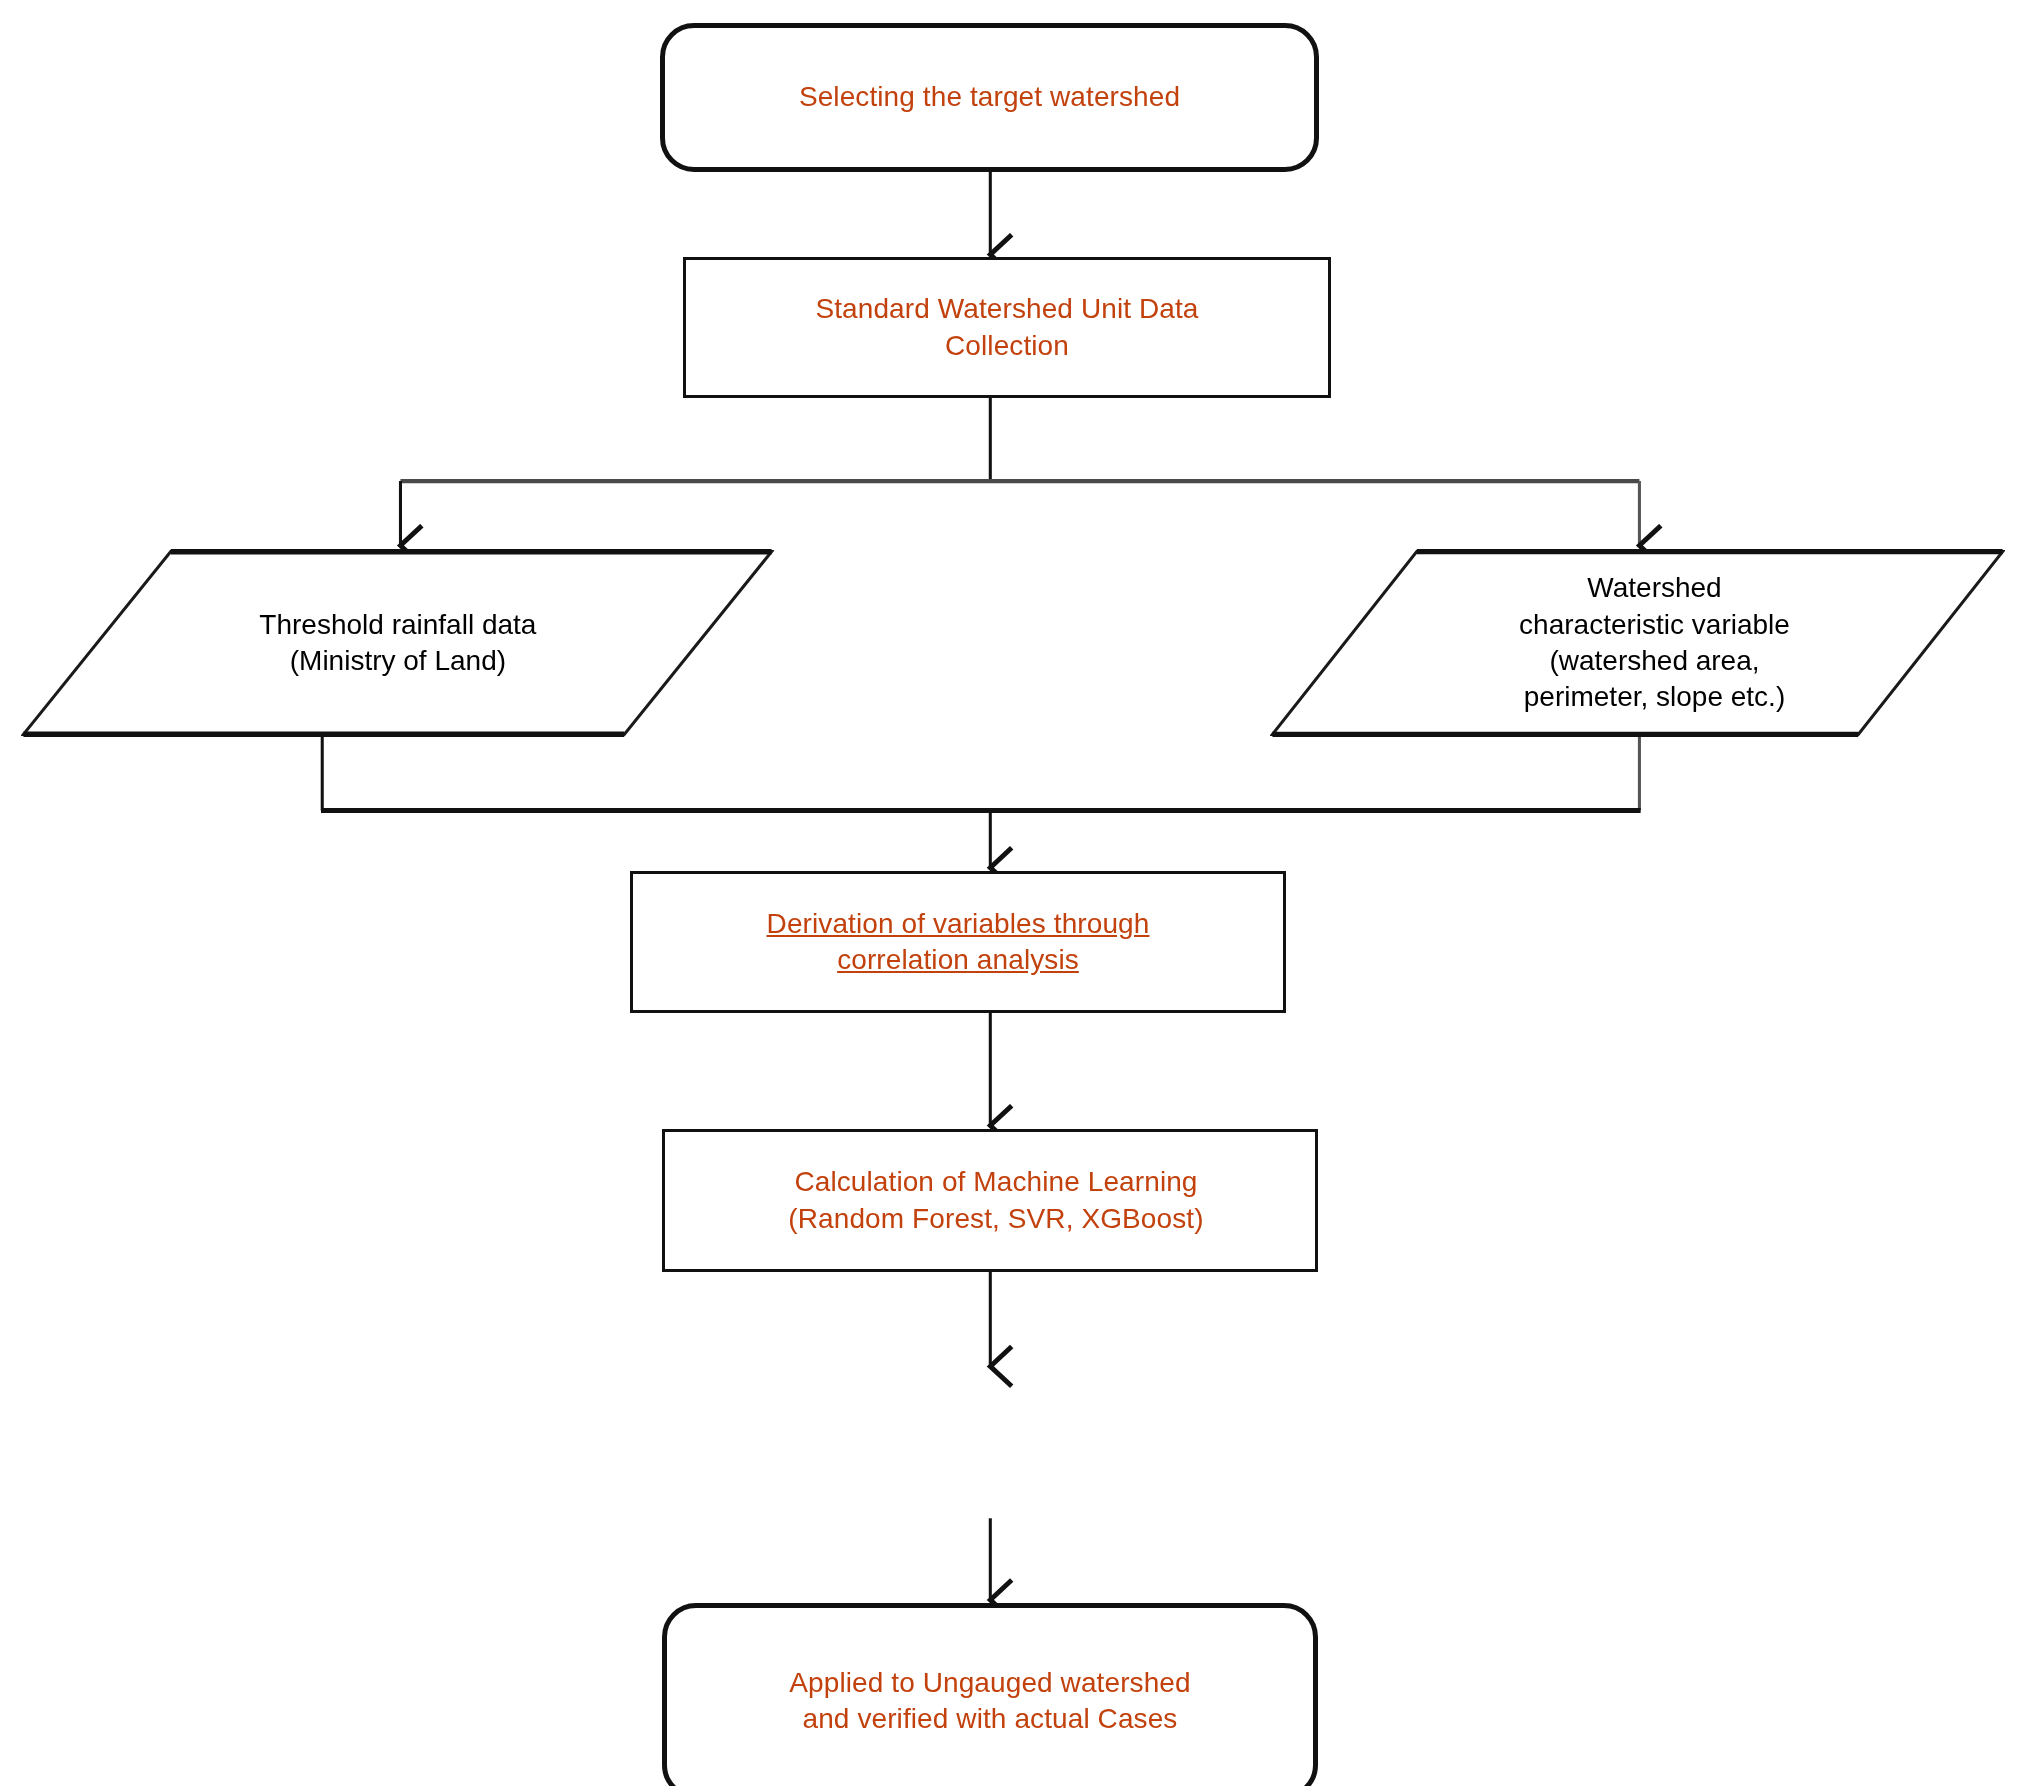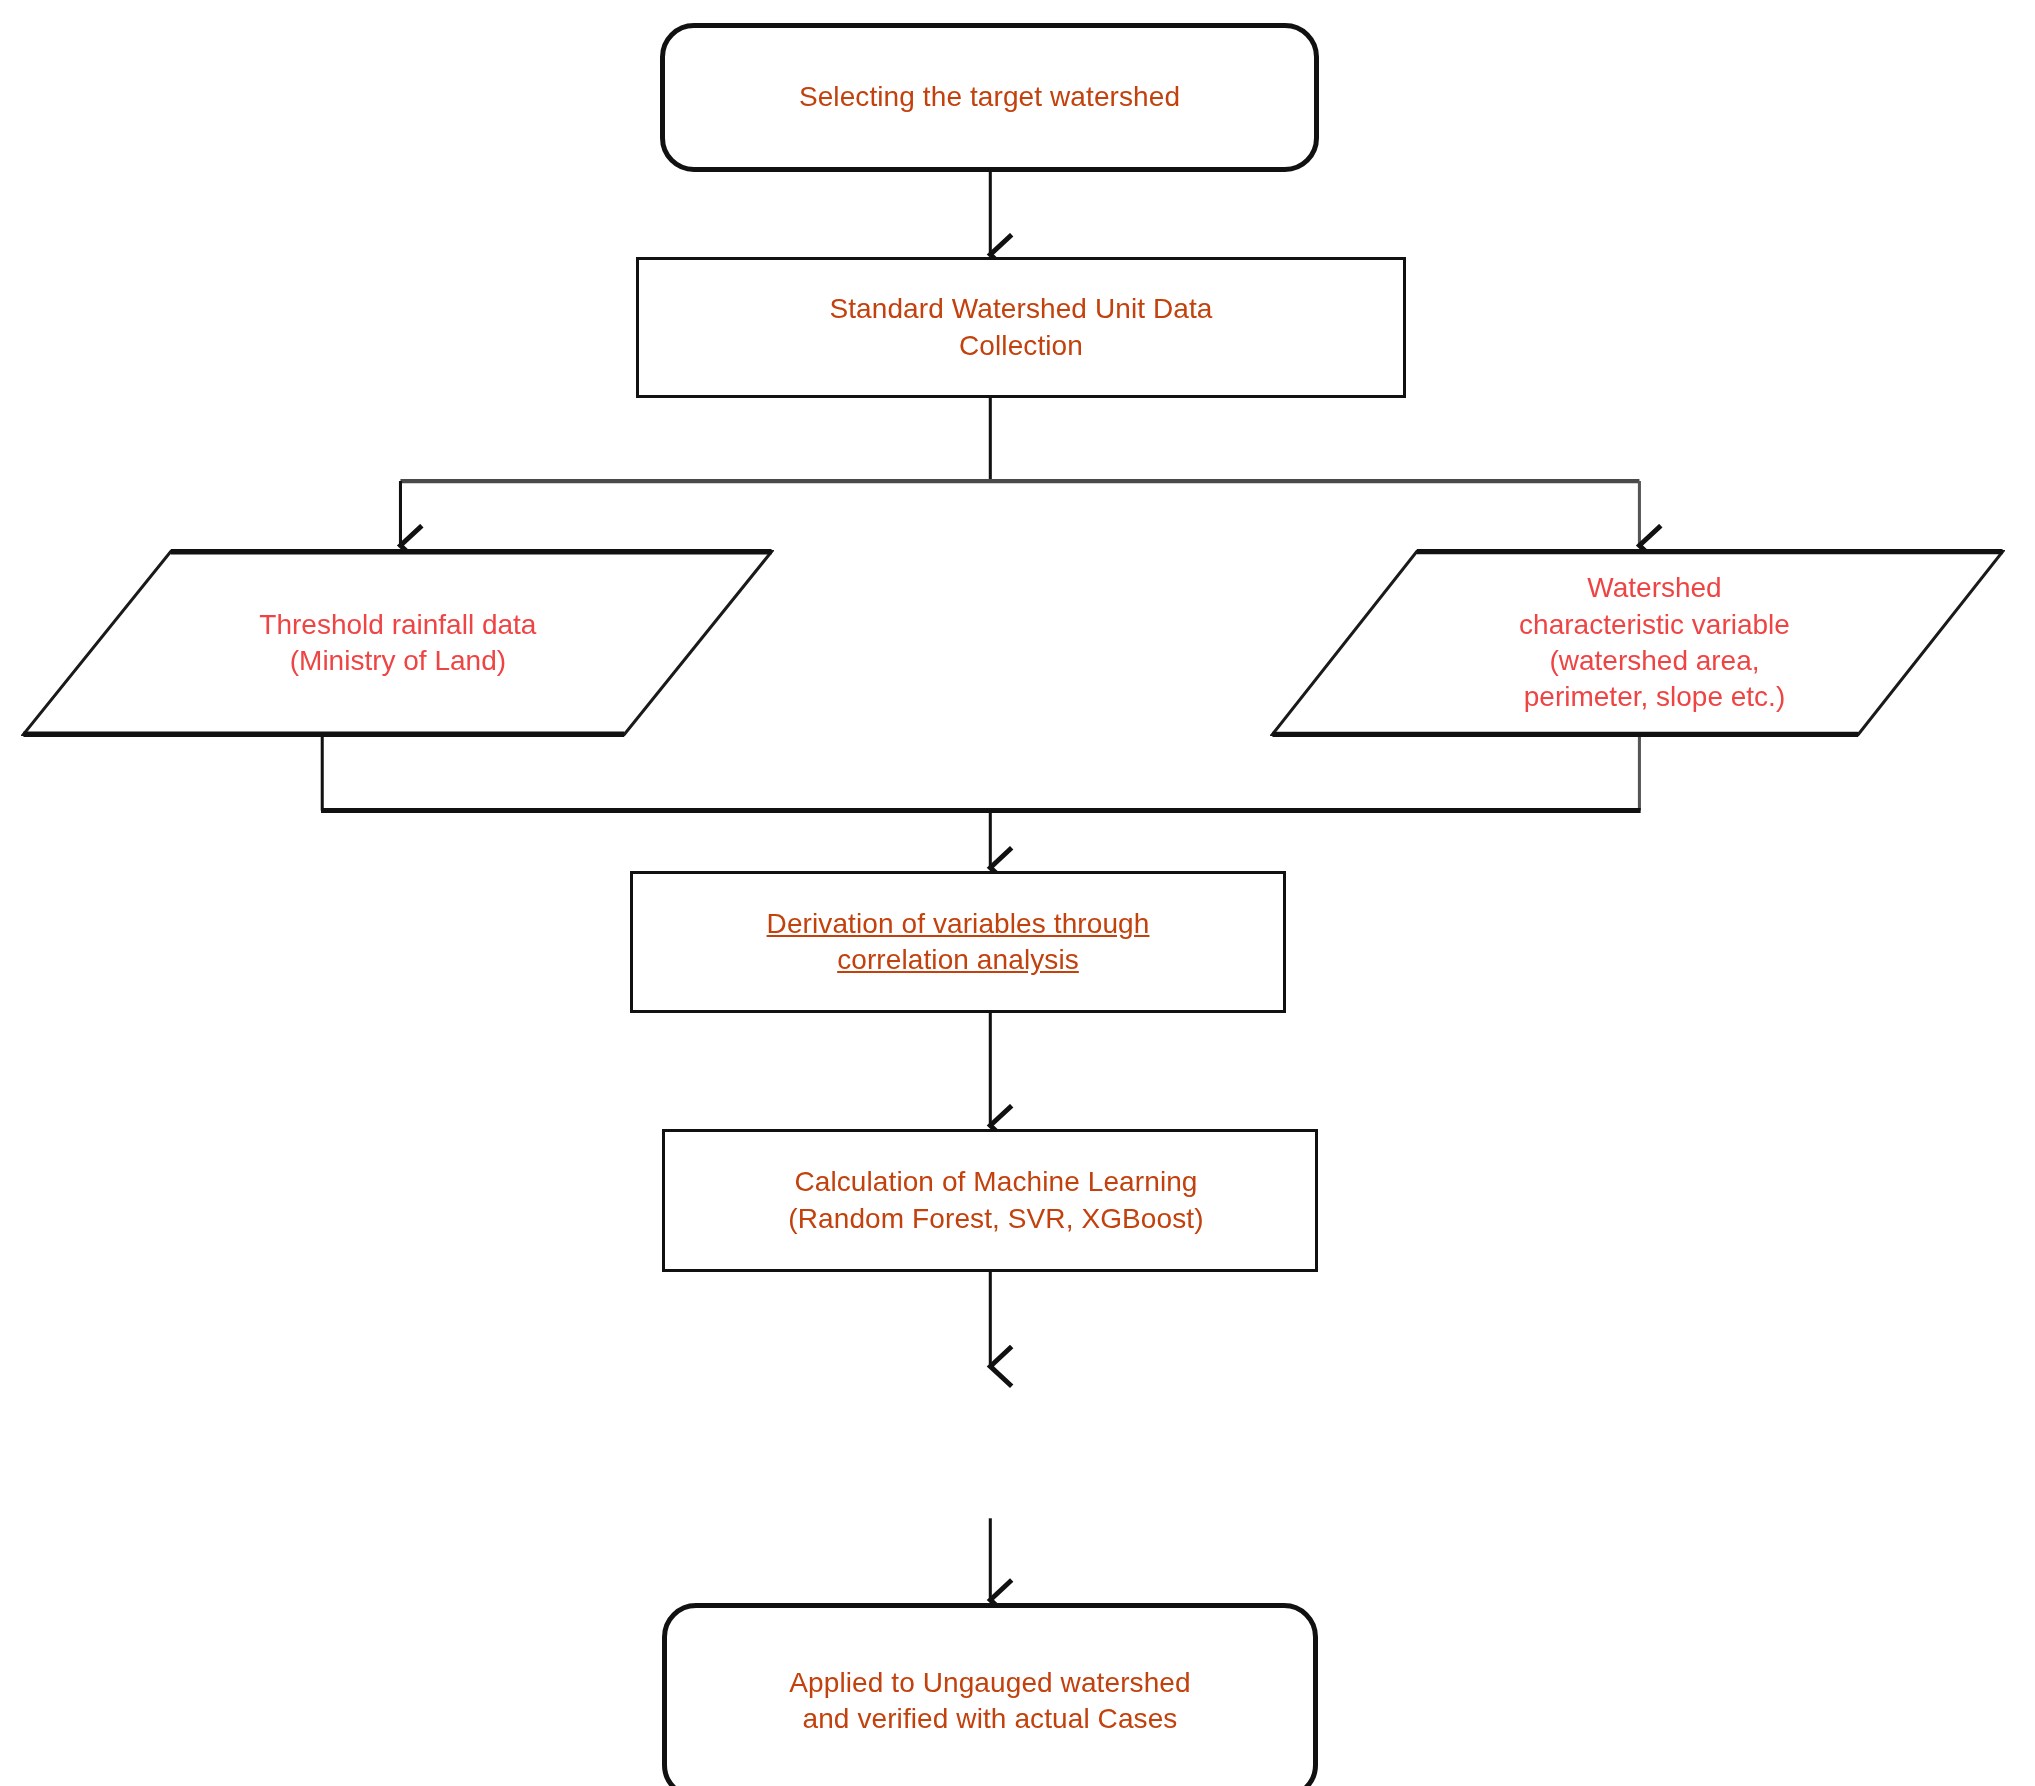--- a/index.html
+++ b/index.html
@@ -57,21 +57,21 @@
   }
   .para-svg {
     position: absolute;
     left: 0;
     top: 0;
   }
   .para-text {
     position: relative;
     z-index: 2;
     text-align: center;
-    color: #ef4444;
+    color: #000000;
     font-size: 28px;
     line-height: 1.30;
     white-space: pre-line;
   }
 </style>
 </head>
 <body>
 
 <div id="stage">
 
@@ -128,21 +128,21 @@
 
     <g>
       <line x1="1620" y1="2484" x2="1620" y2="2615" stroke="#111111" stroke-width="5" marker-end="url(#arrowhead)"></line>
     </g>
   </svg>
 
   <div class="node terminator" style="left:660px; top:23px; width:659px; height:149px;">
     <span class="label">Selecting the target watershed</span>
   </div>
 
-  <div class="node rect" style="left:636px; top:257px; width:770px; height:141px;">
+  <div class="node rect" style="left:683px; top:257px; width:648px; height:141px;">
     <span class="label">Standard Watershed Unit Data
 Collection</span>
   </div>
 
   <div class="para-wrap" style="left:21.4px; top:549px; width:753px; height:188px;">
     <svg class="para-svg" width="753" height="188" viewBox="0 0 1232 307" xmlns="http://www.w3.org/2000/svg">
       <path d="M245,4 L1228,4 L987,303 L4,303 Z" fill="#ffffff" stroke="#1a1a1a" stroke-width="5"></path>
       <line x1="245" y1="4" x2="1228" y2="4" stroke="#111111" stroke-width="9"></line>
       <line x1="4" y1="303" x2="987" y2="303" stroke="#111111" stroke-width="9"></line>
     </svg>

